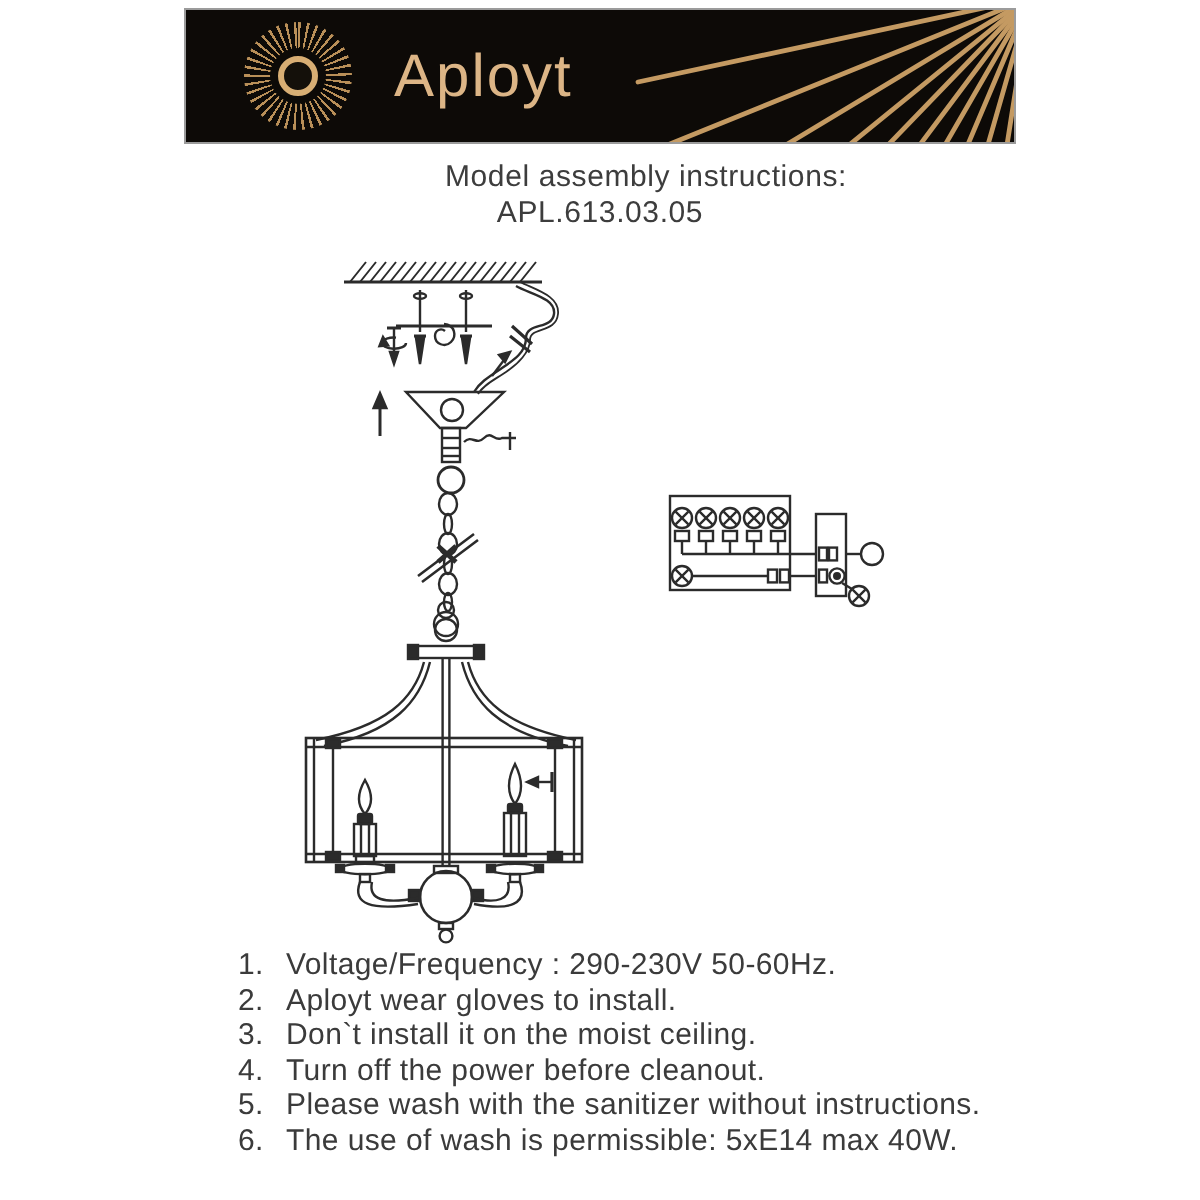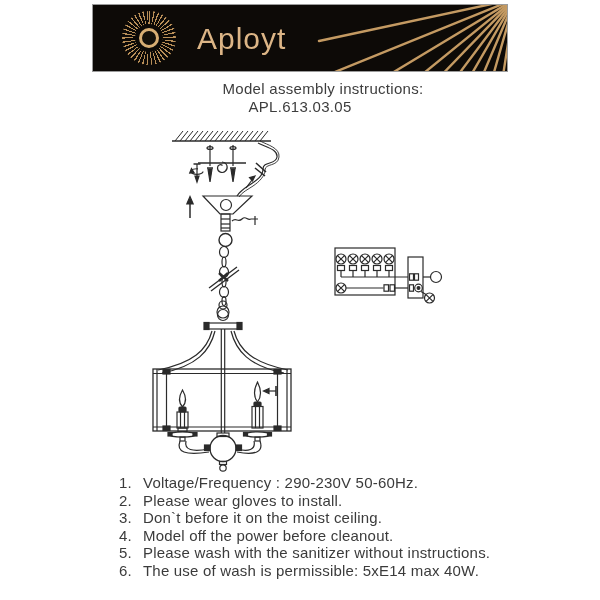--- a/index.html
+++ b/index.html
@@ -252,29 +252,29 @@
     </g>
   </svg>
 
   <div class="instructions">
     <div class="inst-row">
       <span class="inst-num">1.</span>
       <span class="inst-text">Voltage/Frequency : 290-230V 50-60Hz.</span>
     </div>
     <div class="inst-row">
       <span class="inst-num">2.</span>
-      <span class="inst-text">Please wear gloves to install.</span>
+      <span class="inst-text">Aployt wear gloves to install.</span>
     </div>
     <div class="inst-row">
       <span class="inst-num">3.</span>
-      <span class="inst-text">Don`t before it on the moist ceiling.</span>
+      <span class="inst-text">Don`t install it on the moist ceiling.</span>
     </div>
     <div class="inst-row">
       <span class="inst-num">4.</span>
-      <span class="inst-text">Model off the power before cleanout.</span>
+      <span class="inst-text">Turn off the power before cleanout.</span>
     </div>
     <div class="inst-row">
       <span class="inst-num">5.</span>
       <span class="inst-text">Please wash with the sanitizer without instructions.</span>
     </div>
     <div class="inst-row">
       <span class="inst-num">6.</span>
       <span class="inst-text">The use of wash is permissible: 5xE14 max 40W.</span>
     </div>
   </div>

